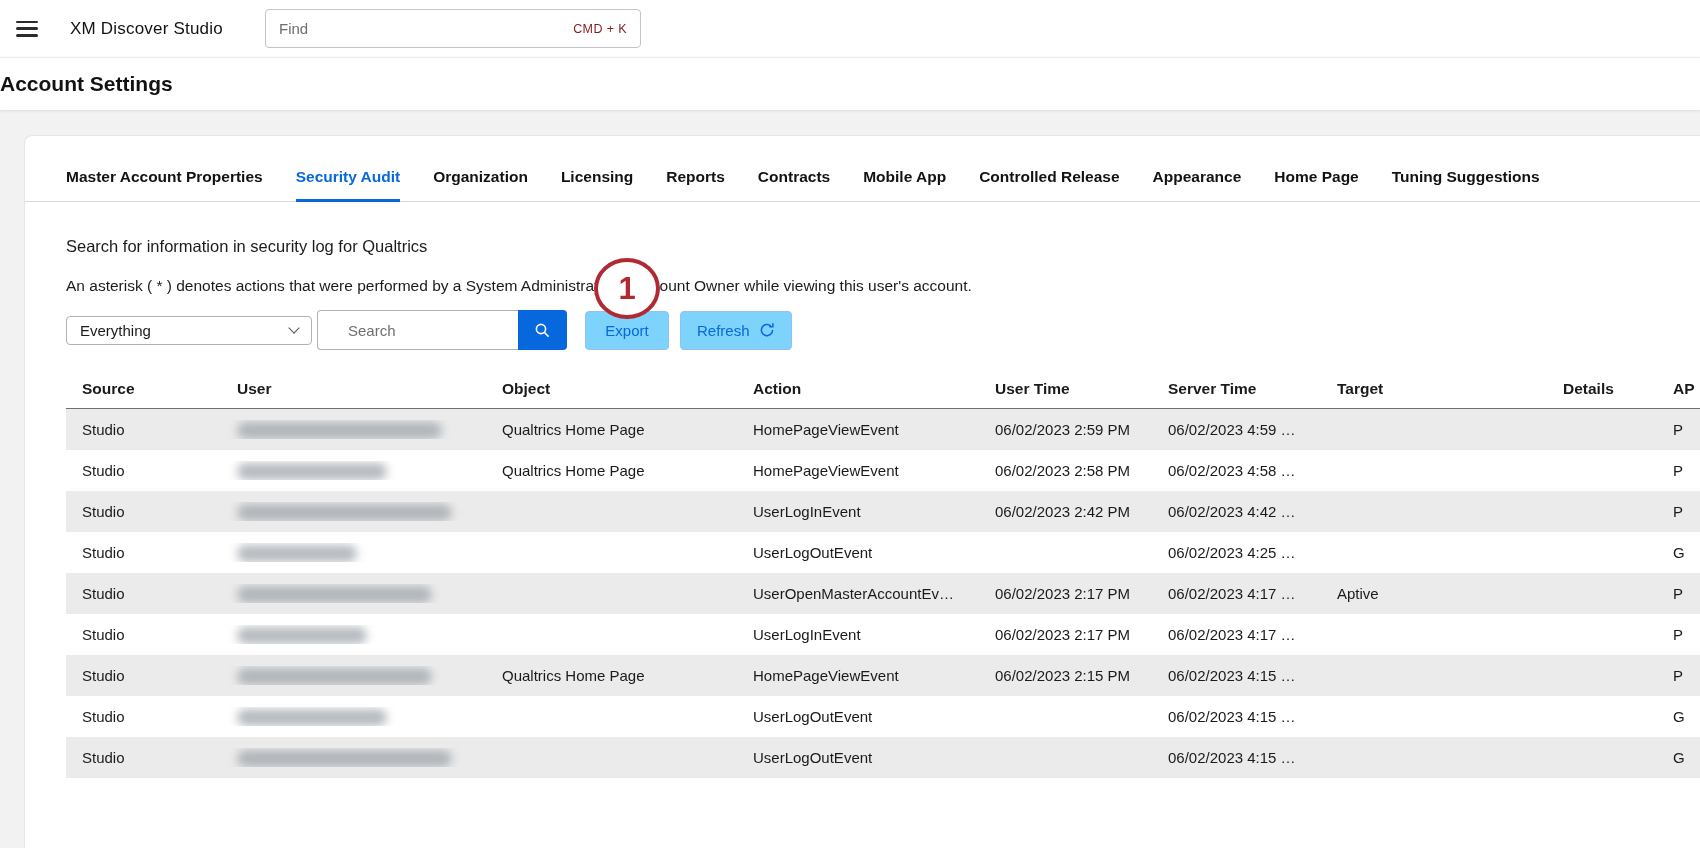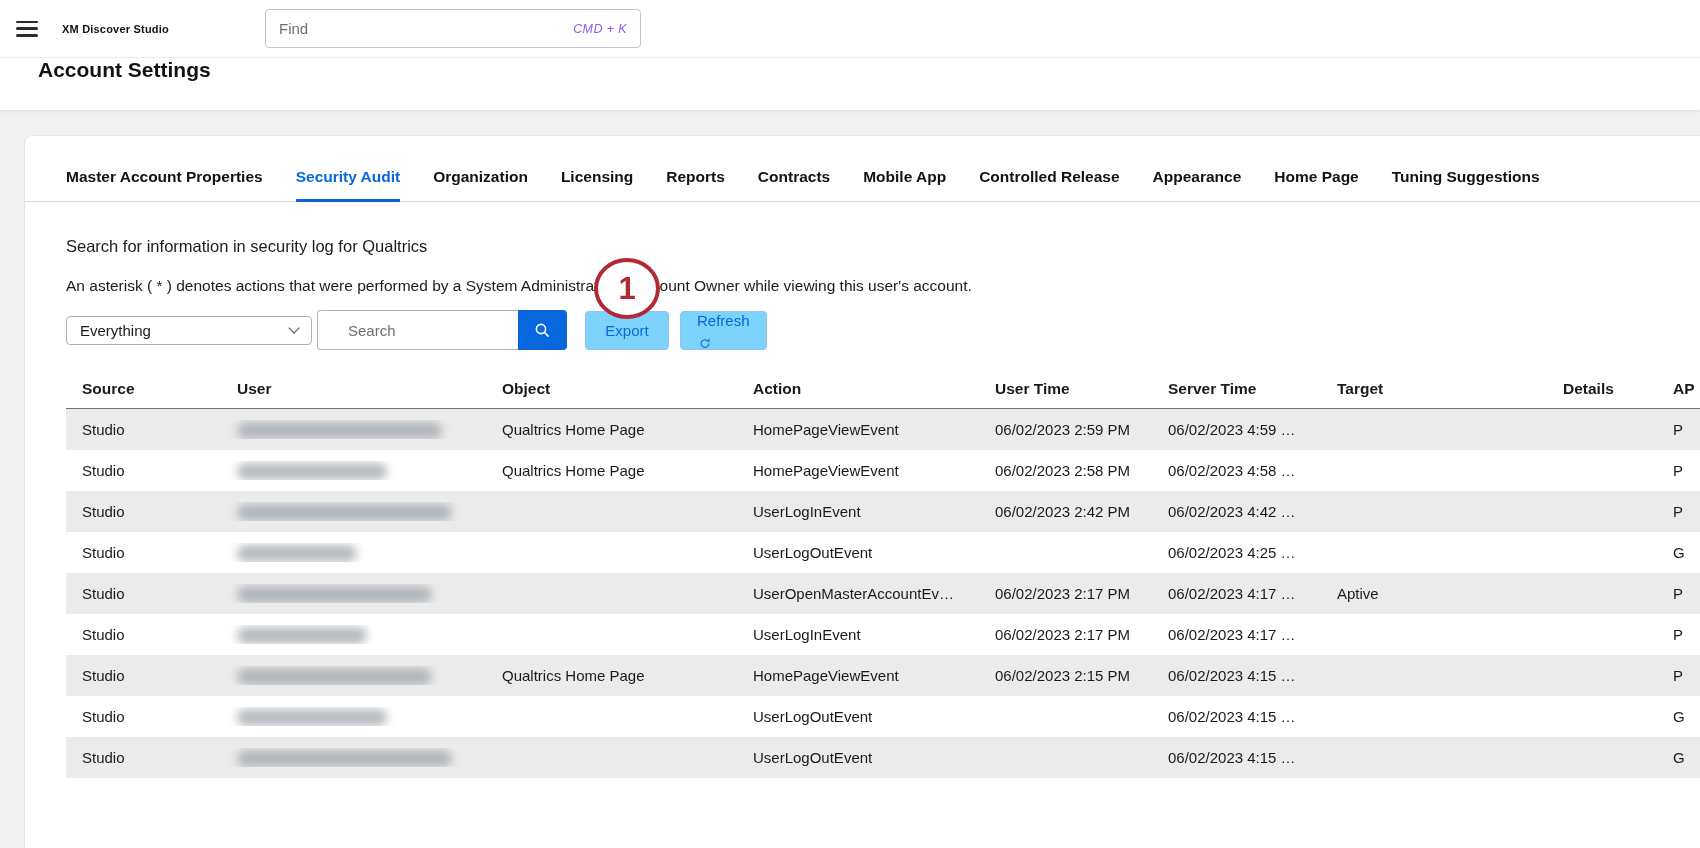--- a/index.html
+++ b/index.html
@@ -4,28 +4,28 @@
 <style>
   * { margin:0; padding:0; box-sizing:border-box; }
   html,body { width:1700px; height:848px; overflow:hidden; }
   body { font-family:"Liberation Sans", sans-serif; color:#1a1a1a; background:#f2f2f2; }
   .screen { position:relative; width:1700px; height:848px; overflow:hidden; background:#f2f2f2; }
 
   
   .topbar { position:relative; height:57px; background:#fff; display:flex; align-items:center; padding-left:16px; }
   .hamburger { width:22px; height:16px; display:flex; flex-direction:column; justify-content:space-between; cursor:pointer; }
   .hamburger span { display:block; height:2.5px; background:#2b2b2b; border-radius:2px; }
-  .app-title { margin-left:24px; font-size:11px; font-weight:700; letter-spacing:.2px; color:#121212; }
+  .app-title { margin-left:32px; font-size:17px; font-weight:400; letter-spacing:.2px; color:#121212; }
   .findbox { position:absolute; left:265px; top:9px; width:376px; height:39px; border:1px solid #c4c4c4; border-radius:4px; background:#fff; display:flex; align-items:center; padding:0 13px; }
   .findbox input { flex:1; border:none; outline:none; font-size:15px; font-family:inherit; color:#1a1a1a; background:transparent; }
   .findbox input::placeholder { color:#6f6f6f; }
-  .find-shortcut { color:#8b5cf6; font-size:12.5px; letter-spacing:.4px; white-space:nowrap;font-style:italic; }
-
-  
-  .pagebar { position:relative; z-index:3; height:53px; background:#fff; border-top:1px solid #ececec; box-shadow:0 1px 3px rgba(0,0,0,.10); display:flex; padding-left:38px; }
+  .find-shortcut { color:#7f1d1d; font-size:12.5px; letter-spacing:.4px; white-space:nowrap; }
+
+  
+  .pagebar { position:relative; z-index:3; height:53px; background:#fff; border-top:1px solid #ececec; box-shadow:0 1px 3px rgba(0,0,0,.10); display:flex; align-items:center; }
   .pagebar h1 { font-size:21px; font-weight:600; color:#121212; }
 
   
   .card { position:absolute; left:24px; top:135px; right:0; bottom:0; background:#fff; border:1px solid #e6e6e6; border-right:none; border-bottom:none; border-radius:8px 0 0 0; overflow:hidden; }
 
   .tabs { display:flex; gap:33px; padding:32px 30px 0 41px; border-bottom:1px solid #d8d8d8; white-space:nowrap; }
   .tab { position:relative; font-size:15.5px; font-weight:700; color:#121212; padding-bottom:15px; cursor:pointer; }
   .tab.active { color:#0768dd; }
   .tab.active::after { content:""; position:absolute; left:0; right:0; bottom:-1px; height:3px; background:#0768dd; }
 
@@ -36,21 +36,21 @@
   
   .controls { margin-top:15px; display:flex; align-items:center; }
   .select { width:246px; height:29px; border:1px solid #b2b2b2; border-radius:4px; background:#fff; display:flex; align-items:center; justify-content:space-between; padding:0 13px; font-size:15px; cursor:pointer; }
   .chev { width:8px; height:8px; border-right:1.6px solid #555; border-bottom:1.6px solid #555; transform:rotate(45deg); margin-top:-4px; }
   .searchgroup { display:flex; margin-left:5px; }
   .search-input { width:201px; height:40px; border:1px solid #b2b2b2; border-right:none; border-radius:4px 0 0 4px; padding:0 30px; font-size:15px; font-family:inherit; outline:none; }
   .search-input::placeholder { color:#6f6f6f; }
   .search-btn { width:49px; height:40px; background:#0768dd; border:none; border-radius:0 4px 4px 0; display:flex; align-items:center; justify-content:center; cursor:pointer; }
   .btn { height:39px; background:#7dd3fc; border:1px solid #94bff0; border-radius:4px; color:#0768dd; font-size:15px; font-family:inherit; cursor:pointer; }
   .btn-export { margin-left:18px; width:84px; }
-  .btn-refresh { margin-left:11px; padding:0 16px; display:flex; align-items:flex-start; gap:9px;flex-direction:column; }
+  .btn-refresh { margin-left:11px; padding:0 16px; display:flex; align-items:center; gap:9px; }
 
   
   .table { margin-top:20px; width:1731px; font-size:15px; }
   .thead { display:flex; align-items:center; height:39px; border-bottom:1px solid #6f6f6f; font-weight:700; font-size:15.5px; }
   .trow { display:flex; align-items:center; height:41px; }
   .tbody .trow:nth-child(odd) { background:#ebebeb; }
   .cell { padding-left:16px; white-space:nowrap; overflow:hidden; flex:none; }
   .c1{width:155px}.c2{width:265px}.c3{width:251px}.c4{width:242px}.c5{width:173px}
   .c6{width:169px}.c7{width:226px}.c8{width:110px}.c9{width:140px}
   .blur { display:inline-block; height:17px; border-radius:9px; background:#9aa1a8; filter:blur(5px); opacity:.72; vertical-align:middle; }

